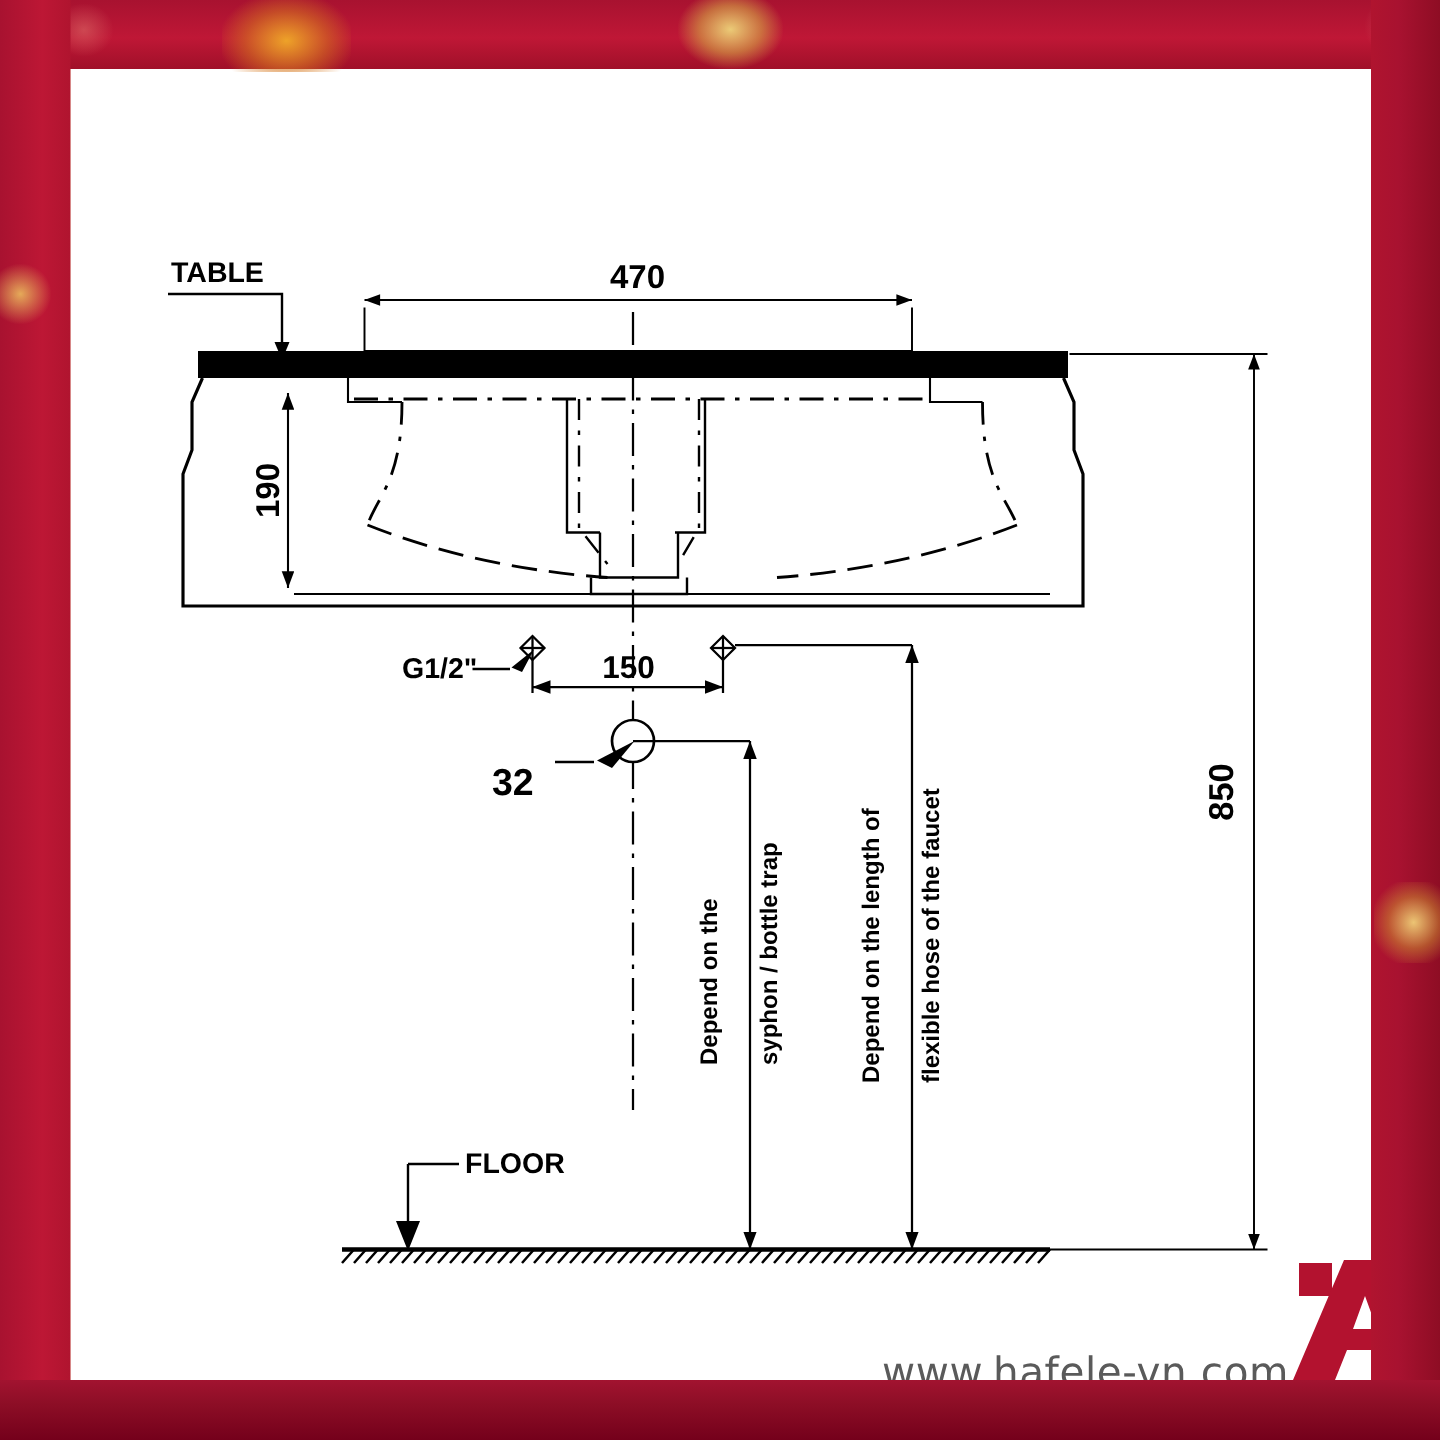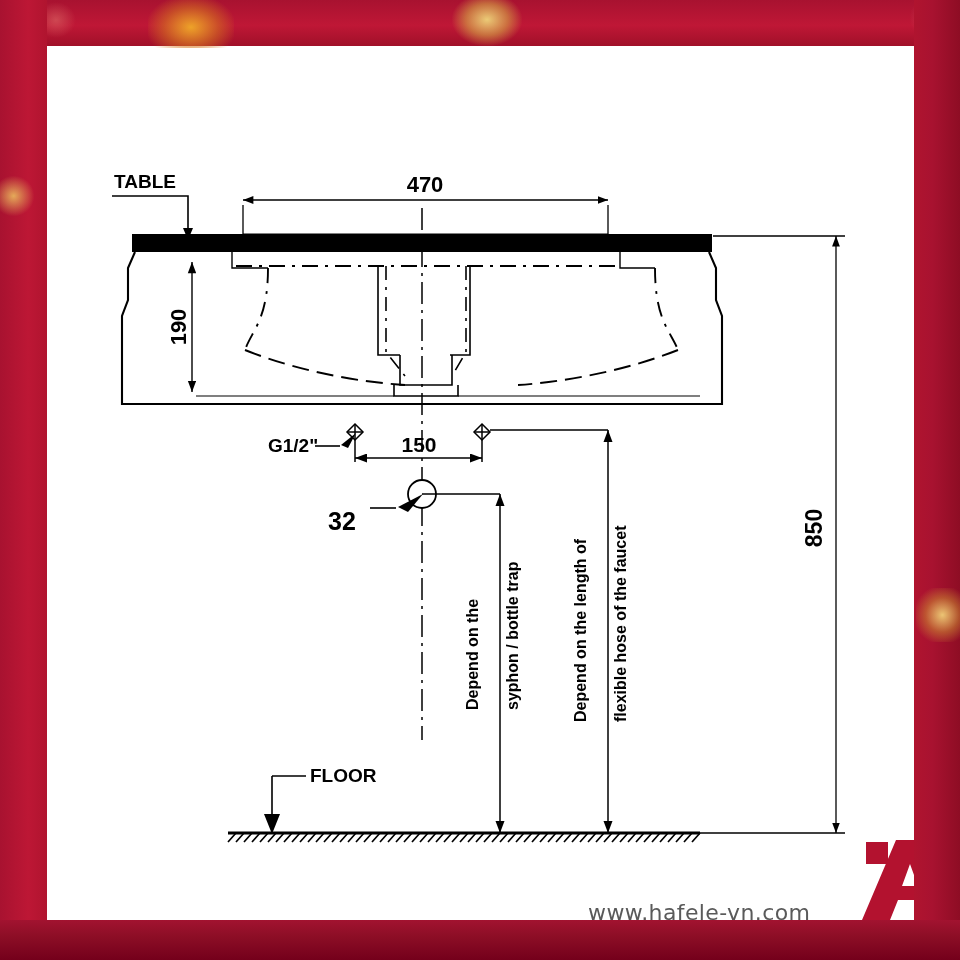--- a/index.html
+++ b/index.html
@@ -29,21 +29,21 @@
     background:radial-gradient(ellipse at 40% 50%,rgba(238,196,96,.85) 0%,rgba(176,20,47,0) 72%);}
   .rib-e{right:0px;top:588px;width:44px;height:54px;
     background:radial-gradient(ellipse at 60% 50%,rgba(240,206,120,.95) 0%,rgba(208,150,50,.5) 45%,rgba(176,20,47,0) 78%);}
   .rib-f{right:0px;top:-2px;width:50px;height:44px;
     background:radial-gradient(ellipse at 60% 45%,rgba(232,150,140,.45) 0%,rgba(176,20,47,0) 72%);}
 
   
   #drawing{position:absolute;left:0;top:0;width:960px;height:960px;}
 
   
-  .watermark{position:absolute;left:588px;top:900px;font-size:22px;color:#5a5a5a;
+  .watermark{position:absolute;left:588px;top:900px;font-size:27px;color:#5a5a5a;
     font-family:"DejaVu Sans",sans-serif;letter-spacing:.4px;white-space:nowrap;}
   .logo{position:absolute;left:862px;top:840px;width:96px;height:80px;}
 </style>
 </head>
 <body>
 
 <div id="page">
 
   <div class="inner-white"></div>
 

